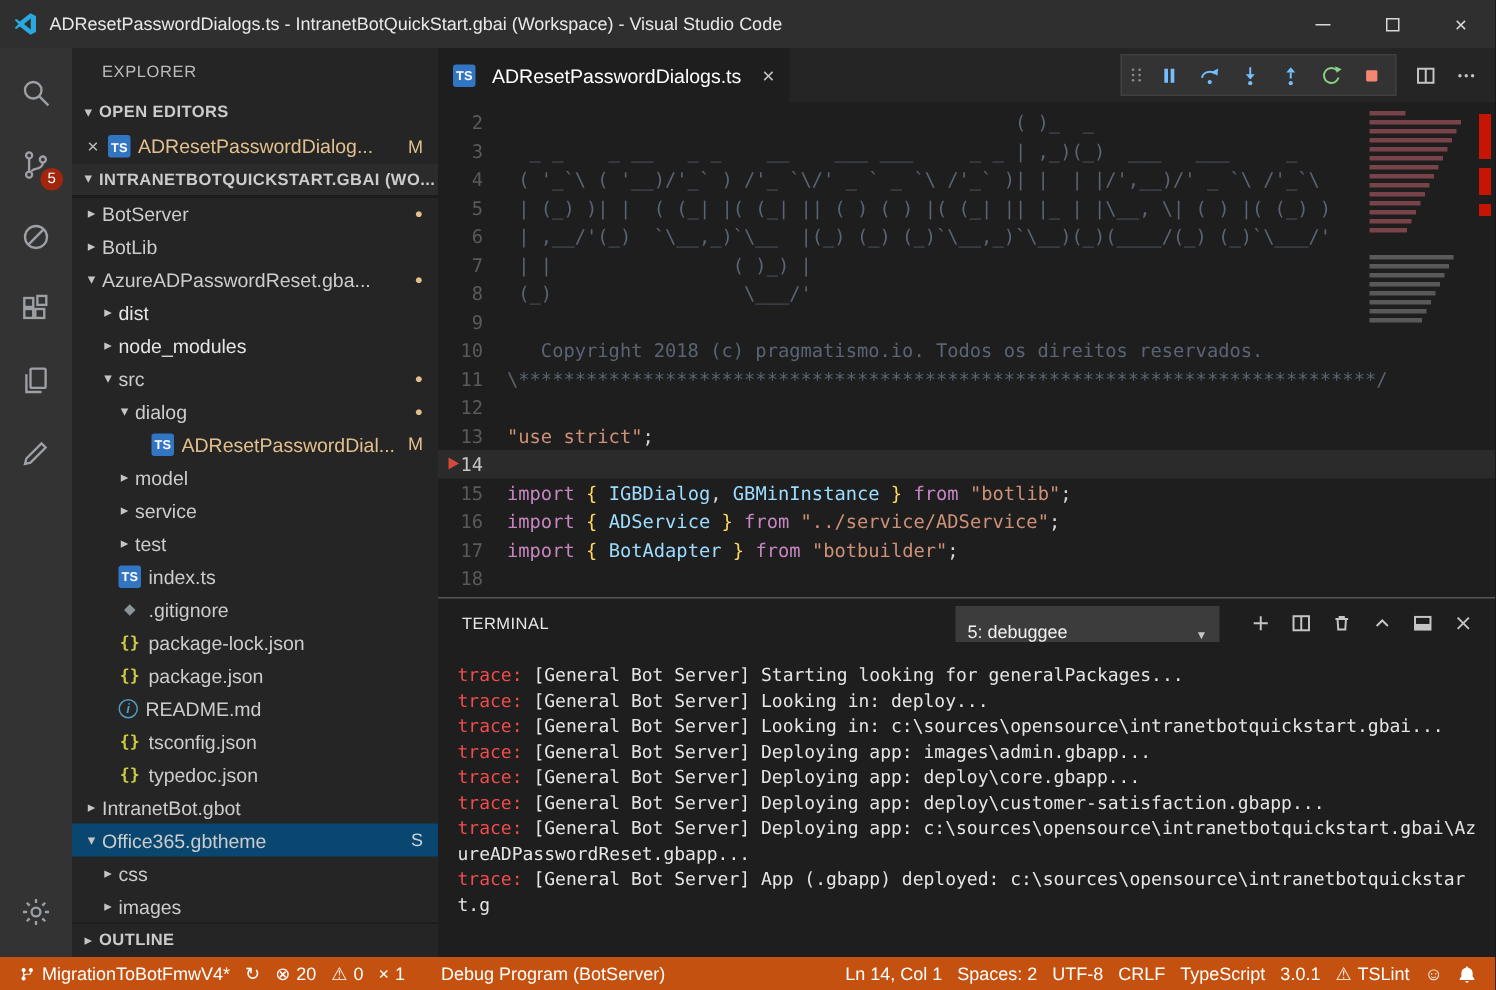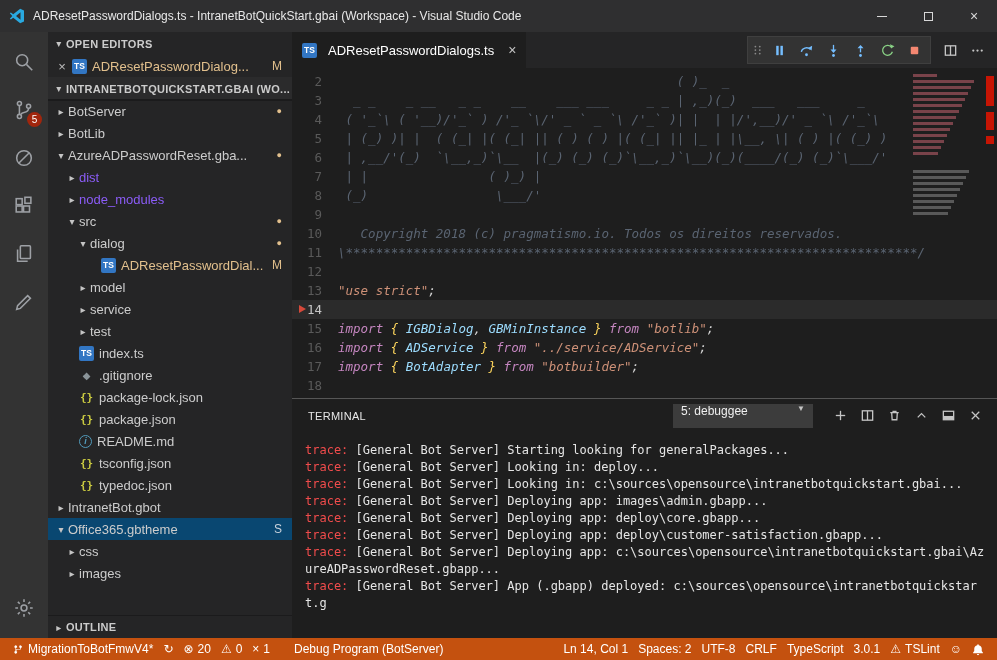--- a/index.html
+++ b/index.html
@@ -26,21 +26,21 @@
 
   
   .sidebar { width:244px; flex:0 0 244px; background:#252526; display:flex; flex-direction:column; font-size:13px; overflow:hidden; }
   .sb-title { height:32px; line-height:32px; padding-left:20px; font-size:11px; color:#bbbbbb; letter-spacing:.4px; }
   .sec-header { height:23px; display:flex; align-items:center; font-size:11px; font-weight:700; color:#cccccc; padding-left:4px; letter-spacing:.3px; }
   .sec-header.ws { box-shadow:0 -1px 0 #1b1b1c inset, 0 1px 0 #1b1b1c; background:#2b2b2c; }
   .sec-header.outline { margin-top:auto; border-top:1px solid #1b1b1c; }
   .twisty { width:14px; text-align:center; font-size:10px; color:#c5c5c5; flex:0 0 14px; }
   .row { height:22px; display:flex; align-items:center; color:#cccccc; white-space:nowrap; overflow:hidden; }
   .row.selected { background:#094771; }
-  .row.dimmed .lbl { color:#8b5cf6; }
+  .row.dimmed .lbl { color:#e5e5e5; }
   .row.modified .lbl { color:#e2c08d; }
   .row .lbl { overflow:hidden; text-overflow:ellipsis; }
   .row .sp { flex:1; }
   .row .dot { color:#e2c08d; font-size:9px; margin-right:10px; }
   .row .fbadge { color:#e2c08d; font-size:12px; margin-right:10px; }
   .row .fbadge.s { color:#c8d2dc; }
   .row .closex { width:16px; text-align:center; color:#bdbdbd; font-size:13px; margin:0 2px 0 6px; }
   .ficon { flex:0 0 auto; margin-right:5px; display:inline-flex; align-items:center; justify-content:center; }
   .ficon-ts { width:15px; height:15px; background:#3276c3; color:#fff; border-radius:2px; font-size:8.5px; font-weight:700; }
   .ficon-json { color:#cbcb41; font-weight:700; font-size:11px; font-family:"DejaVu Sans Mono",monospace; width:15px; }
@@ -61,39 +61,39 @@
   .ic-stop { color:#f48771; }
   .ic-grip { color:#8a8a8a; width:16px; }
   .editor-actions { display:flex; align-items:center; padding-right:6px; }
 
   .editor { position:relative; height:330px; flex:0 0 330px; background:#1e1e1e; overflow:hidden; font-family:"DejaVu Sans Mono",monospace; font-size:12.5px; }
   .code { padding-top:4px; }
   .code-row { position:relative; display:flex; height:19px; line-height:19px; }
   .code-row.cur { background:#2b2b2b; }
   .code-row .ln { flex:0 0 46px; text-align:right; padding-right:16px; color:#5a5a5a; }
   .code-row.cur .ln { color:#c6c6c6; }
-  .code-row .lc { white-space:pre;font-style:italic; }
+  .code-row .lc { white-space:pre; }
   .cur-marker { position:absolute; left:7px; top:5px; width:0; height:0; border-top:4.5px solid transparent; border-bottom:4.5px solid transparent; border-left:7px solid #d6493a; }
   .tok.cmt { color:#5a6472; }
   .tok.str { color:#ce9178; }
   .tok.kw  { color:#c586c0; }
   .tok.idf { color:#9cdcfe; }
   .tok.brc { color:#ffd75e; }
   .tok.pun { color:#d4d4d4; }
   .minimap { position:absolute; top:2px; right:18px; width:70px; height:200px; }
   .mm-bar { position:absolute; left:4px; height:2.5px; opacity:.55; }
   .ruler { position:absolute; top:0; right:0; width:14px; height:100%; }
   .ruler .mark { position:absolute; right:3px; width:8px; background:#e51400; opacity:.85; }
 
   
   .terminal { flex:1; display:flex; flex-direction:column; background:#1e1e1e; border-top:1px solid #565656; min-height:0; }
   .term-header { height:33px; flex:0 0 33px; display:flex; align-items:center; padding:0 8px 0 16px; }
   .term-tab { font-size:11px; color:#e7e7e7; letter-spacing:.3px; }
   .term-sp { flex:1; }
-  .term-dd { width:140px; height:24px; background:#3c3c3c; color:#f0f0f0; font-size:12px; display:flex; align-items:flex-start; justify-content:space-between; padding:0 8px; margin-right:14px; }
+  .term-dd { width:176px; height:24px; background:#3c3c3c; color:#f0f0f0; font-size:12px; display:flex; align-items:flex-end; justify-content:space-between; padding:0 8px; margin-right:14px; }
   .term-dd .caret { font-size:8px; color:#c5c5c5; }
   .term-actions { display:flex; align-items:center; }
   .term-body { flex:1; overflow:hidden; padding:10px 8px 0 13px; font-family:"DejaVu Sans Mono",monospace; font-size:12px; line-height:17px; }
   .term-line { white-space:pre-wrap; word-break:break-all; color:#e5e5e5; }
   .t-prefix { color:#f14c4c; }
 
   
   .statusbar { height:22px; flex:0 0 22px; background:#c4510f; color:#fff; display:flex; align-items:center; font-size:12px; padding:0 8px; }
   .sb-item { display:inline-flex; align-items:center; gap:4px; padding:16px 5px; height:32px; white-space:nowrap; }
   .sb-item .sb-ic { display:inline-flex; align-items:center; }
@@ -173,20 +173,21 @@
           <div class="act-item">
             <svg viewBox="0 0 24 24" width="22" height="22">
               <circle cx="12" cy="12" r="3.2"></circle>
               <path d="M12 2.5v3M12 18.5v3M2.5 12h3M18.5 12h3M5.3 5.3l2.1 2.1M16.6 16.6l2.1 2.1M18.7 5.3l-2.1 2.1M7.4 16.6l-2.1 2.1"></path>
             </svg>
           </div>
         </div>
     </div>
 
     <div class="sidebar">
+      <div class="sb-title">EXPLORER</div>
       <div class="sec-header">
         <span class="twisty">▾</span>
         <span>OPEN EDITORS</span>
       </div>
       <div id="open-editors">
           <div class="row modified">
             <span class="closex">×</span>
             <span class="ficon ficon-ts">TS</span>
             <span class="lbl">ADResetPasswordDialog...</span>
             <span class="sp"></span>

